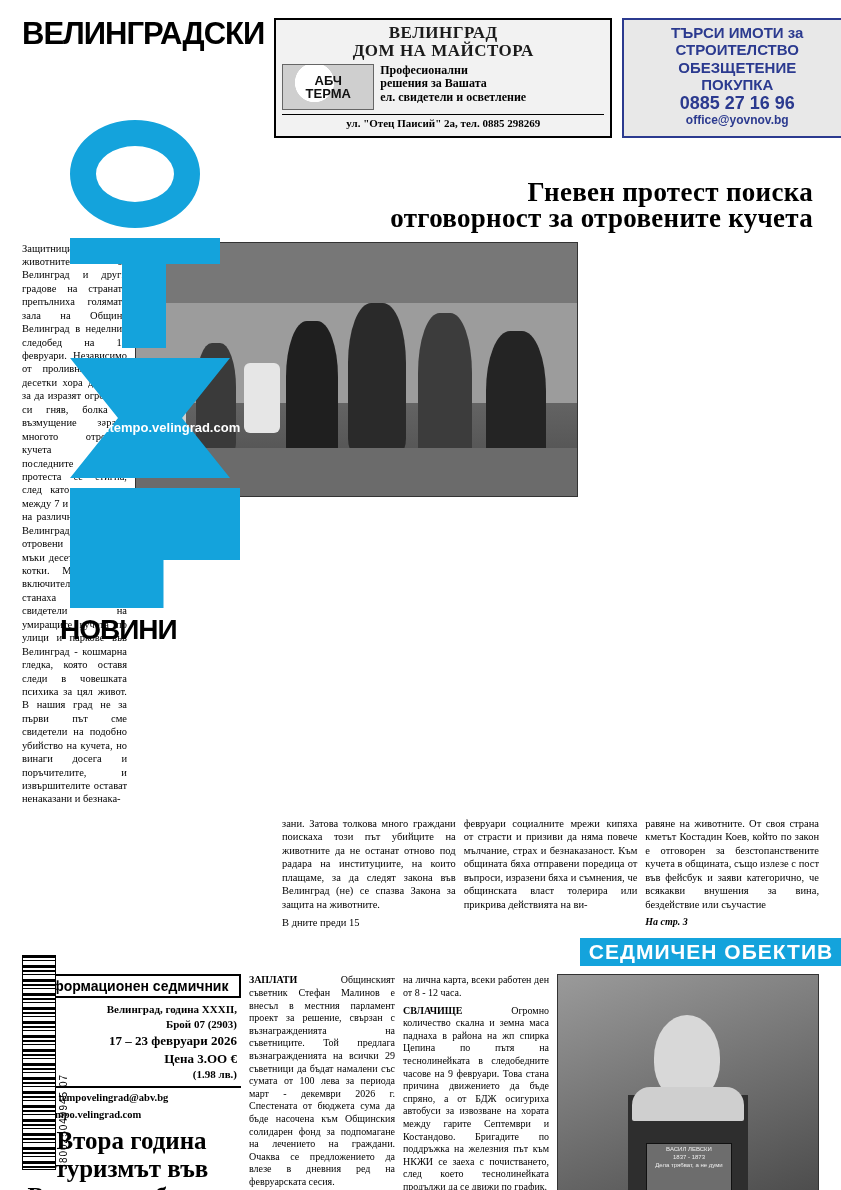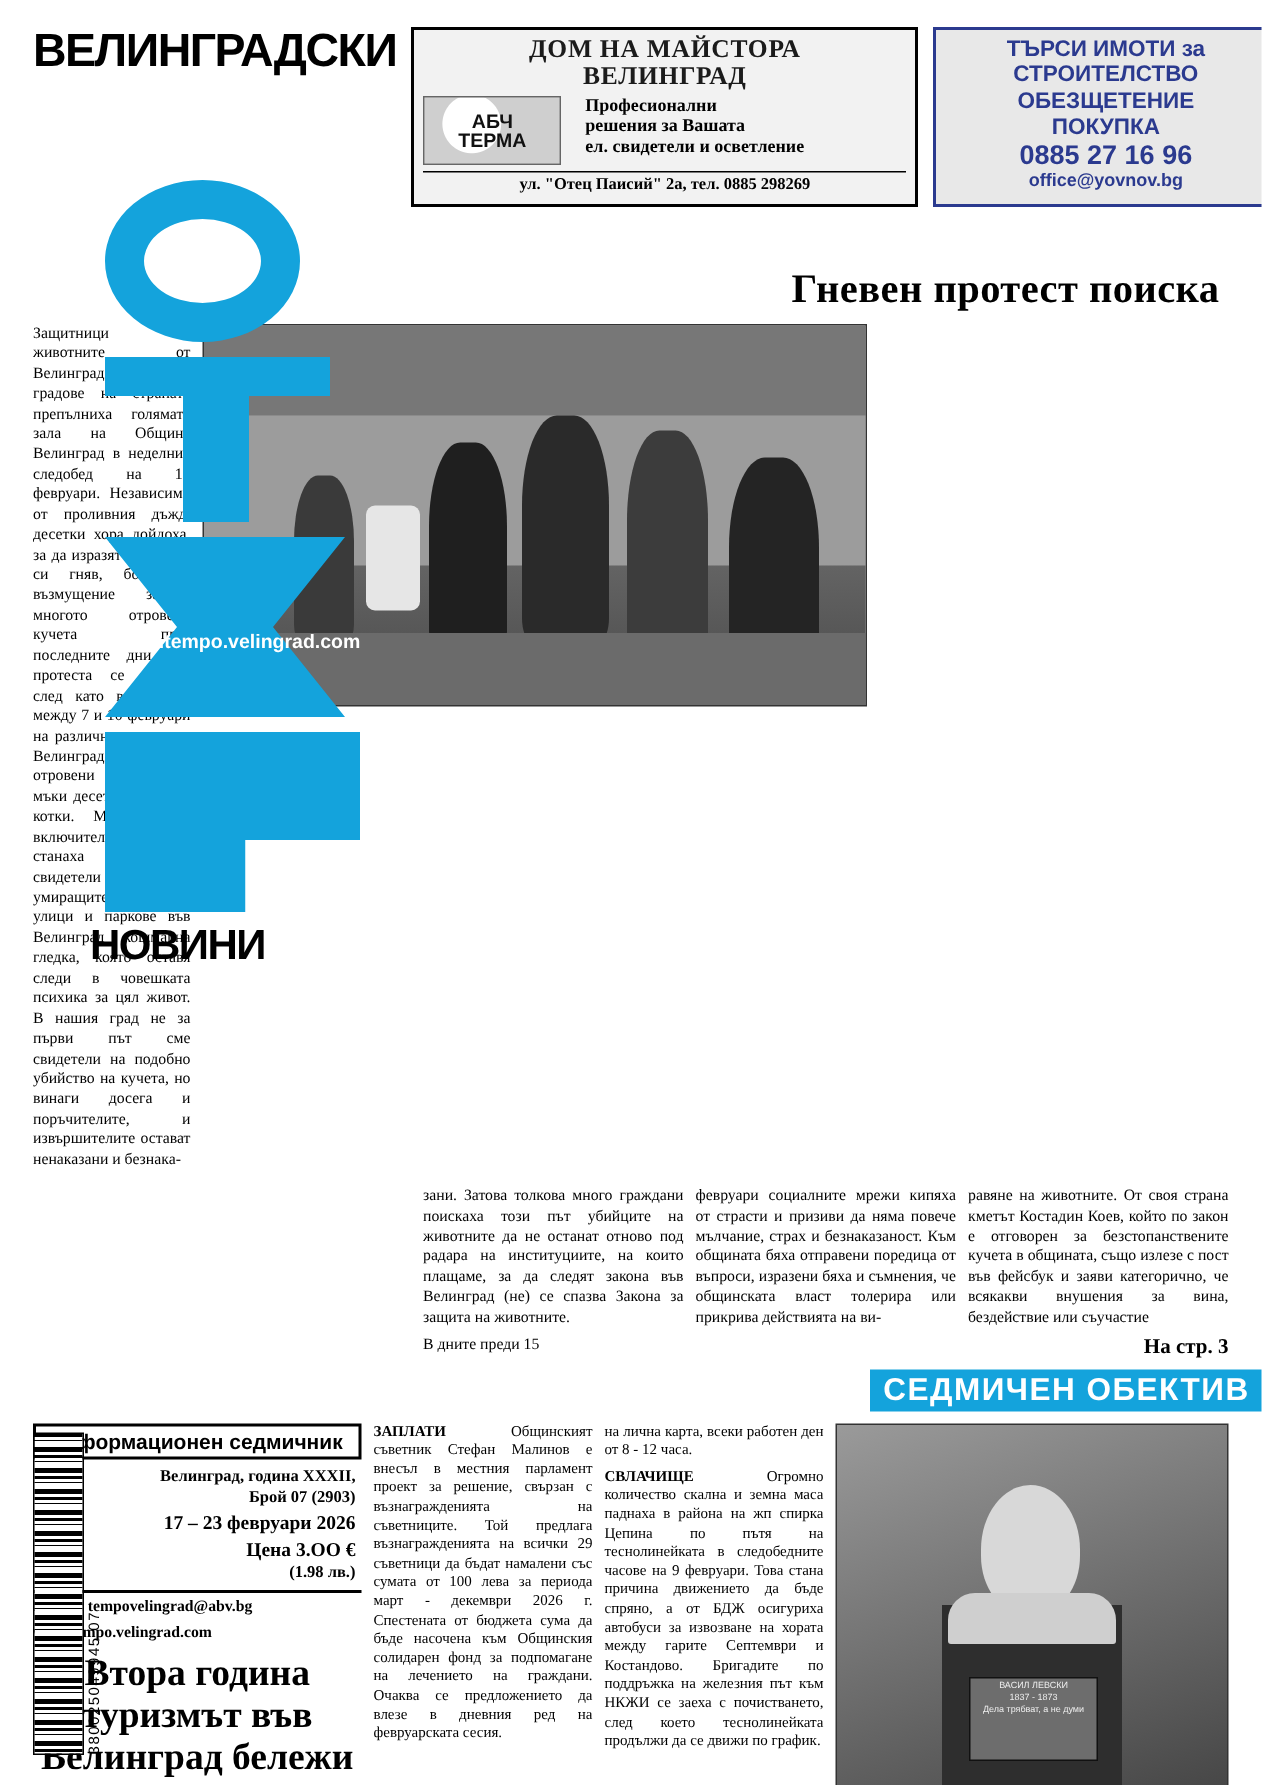--- a/index.html
+++ b/index.html
@@ -54,21 +54,21 @@
   .ad2 { width: 230px; height: 120px; background:#e8e8e8; border:2px solid #2b3a8f; }
   .ad1-title {
     text-align:center;
     font-family: "Liberation Serif", serif;
     font-weight: bold;
     font-size: 17px;
     color: #1b1b1b;
     letter-spacing: 0.5px;
     line-height: 1.05;
   }
-  .ad1-body { display:flex; gap:16px; margin-top:4px; }
+  .ad1-body { display:flex; gap:6px; margin-top:4px; }
   .ad1-logo {
     width: 92px; height: 46px;
     background: radial-gradient(circle at 35% 40%, #ffffff 0 30%, #cfcfcf 31% 100%);
     border:1px solid #666;
     display:flex; flex-direction:column; align-items:center; justify-content:center;
     font-family:"Liberation Sans", sans-serif; font-weight:bold; font-size:13px;
     color:#111; line-height:1;
   }
   .ad1-text { font-size: 12px; font-weight:bold; line-height:1.15; flex:1; }
   .ad1-foot { font-size: 11px; font-weight:bold; text-align:center; margin-top:4px; border-top:1px solid #000; padding-top:2px;}
@@ -103,21 +103,21 @@
     background: linear-gradient(180deg,#8f8f8f,#4a4a4a);
     position: relative; overflow: hidden;
     border: 1px solid #333;
   }
   .ph-fig { position:absolute; background:#2c2c2c; border-radius:40% 40% 10% 10%; }
   .ph-light { position:absolute; background:#cfcfcf; }
 
   .three-cols { display:flex; gap:8px; margin-left:260px; margin-top:6px; }
   .three-cols .c { width: 178px; font-size: 10.5px; line-height:1.28; text-align: justify; }
   .three-cols .c p { margin:0 0 5px 0; }
-  .cont { text-align:right; font-weight:bold; font-size:14px;}
+  .cont { text-align:left; font-weight:bold; font-style:italic; font-size:10px;}
 
   
   .sect-bar {
     margin-left: 558px;
     width: 262px;
     background: #14a3dc;
     color: #fff;
     font-family:"Liberation Sans", sans-serif;
     font-weight:bold;
     font-size: 21px;
@@ -197,22 +197,22 @@
 
 <div class="page">
 
   <div class="masthead">
     <div class="logo-col">
       <div class="logo-word">ВЕЛИНГРАДСКИ</div>
     </div>
     <div class="top-ads">
 
       <div class="ad-box ad1">
+        <div class="ad1-title">ВЕЛИНГРАД</div>
         <div class="ad1-title">ДОМ НА МАЙСТОРА</div>
-        <div class="ad1-title">ВЕЛИНГРАД</div>
         <div class="ad1-body">
           <div class="ad1-logo">
             <span>АБЧ</span>
             <span>ТЕРМА</span>
           </div>
           <div class="ad1-text">
             <div>Професионални</div>
             <div>решения за Вашата</div>
             <div>ел. свидетели и осветление</div>
           </div>
@@ -227,20 +227,21 @@
         <div class="l">ПОКУПКА</div>
         <div class="l phone">0885 27 16 96</div>
         <div class="l small">office@yovnov.bg</div>
       </div>
 
     </div>
   </div>
 
   <div class="headline">
     <h1>Гневен протест поиска</h1>
+    <h1 style="margin-top:-14px">отговорност за отровените кучета</h1>
   </div>
 
   <div class="top-area">
     <div class="col-narrow">
       <p>Защитници на животните от Велинград и други градове на страната препълниха голямата зала на Община Велинград в неделния следобед на 15 февруари. Независимо от проливния дъжд, десетки хора дойдоха, за да изразят огромния си гняв, болка и възмущение заради многото отровени кучета през последните дни. До протеста се стигна, след като в периода между 7 и 10 февруари на различни места във Велинград бяха отровени и умряха в мъки десетки кучета и котки. Много хора, включително деца, станаха преки свидетели на умиращите кучета по улици и паркове във Велинград - кошмарна гледка, която оставя следи в човешката психика за цял живот. В нашия град не за първи път сме свидетели на подобно убийство на кучета, но винаги досега и поръчителите, и извършителите остават ненаказани и безнака-</p>
     </div>
     <div class="photo-main">
       <div class="ph-light" style="left:0;top:0;width:443px;height:60px;background:#777"></div>
       <div class="ph-light" style="left:0;top:60px;width:443px;height:100px;background:#9c9c9c"></div>
       <div class="ph-fig" style="left:60px;top:100px;width:40px;height:110px;background:#3a3a3a"></div>

